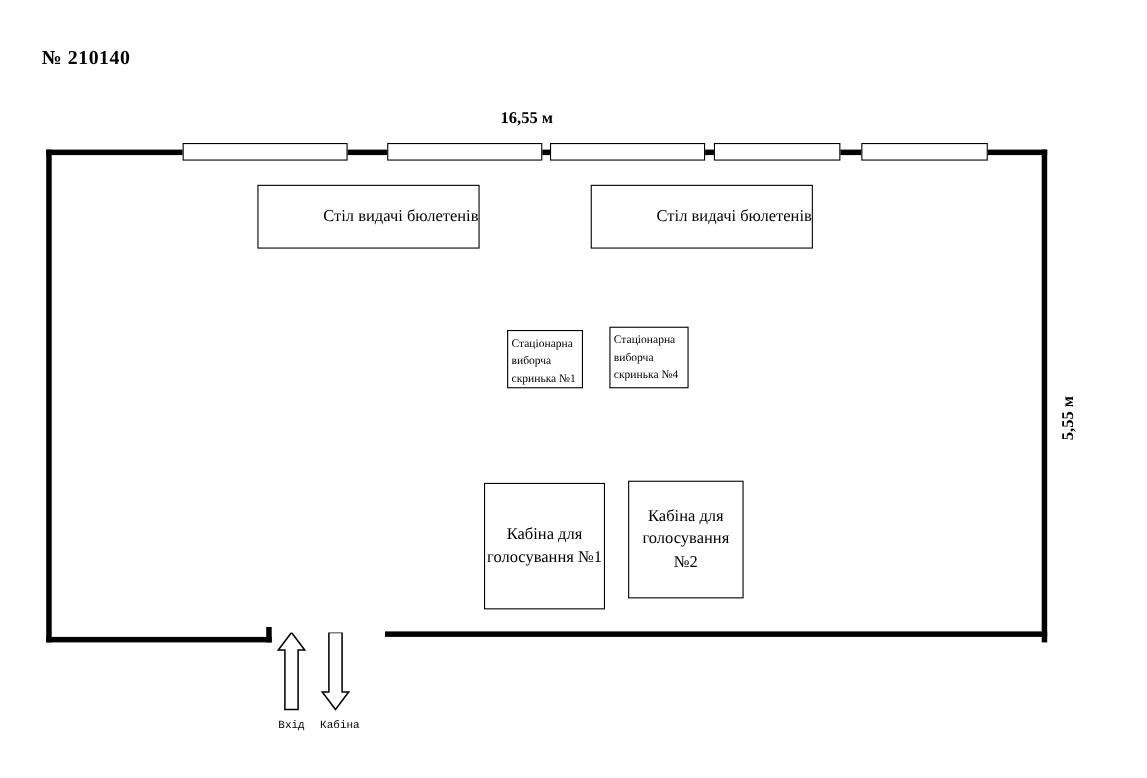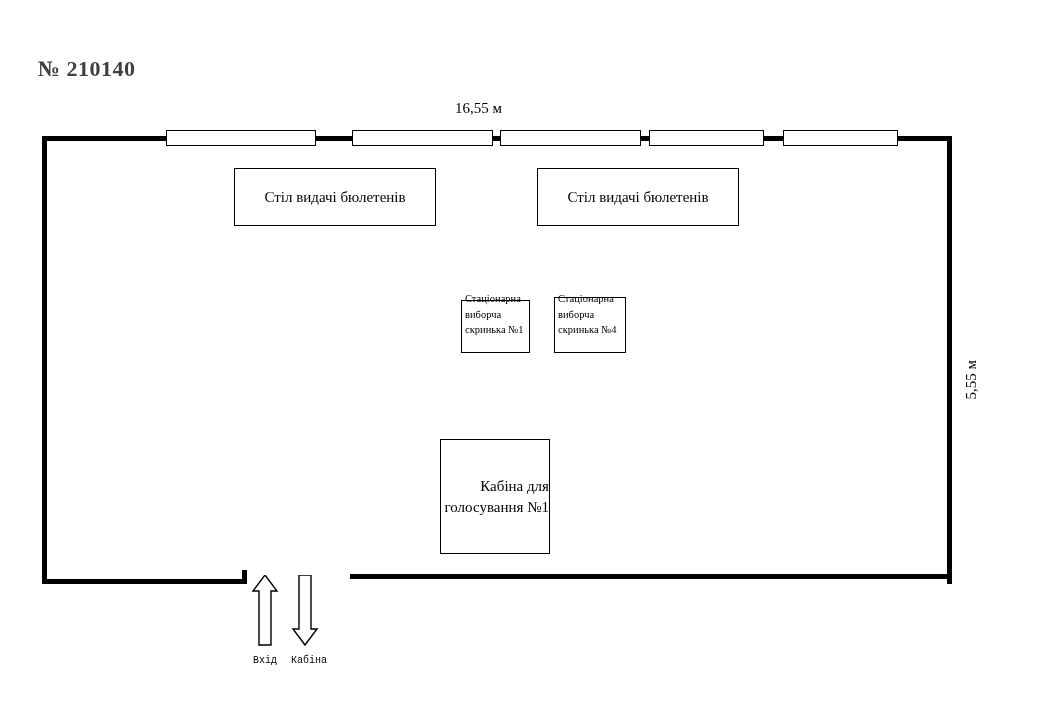--- a/index.html
+++ b/index.html
@@ -14,25 +14,25 @@
   #canvas {
     position: relative;
     width: 1043px;
     height: 707px;
     overflow: hidden;
     background: #ffffff;
   }
   .plan-title {
     position: absolute;
     left: 38px;
-    top: 56px;
-    font-size: 22px;
+    top: 42px;
+    font-size: 18px;
     font-weight: bold;
     letter-spacing: 0.5px;
-    color: #404040;
+    color: #000000;
   }
 
   
   .wall {
     position: absolute;
     background: #000000;
   }
 
   
   .window {
@@ -48,37 +48,38 @@
     border: 1px solid #000000;
     background: #ffffff;
     display: flex;
     align-items: center;
     justify-content: center;
     text-align: center;
     line-height: 1.35;
   }
   .table-box {
     font-size: 15px;
+    justify-content: flex-end;
   }
   .urn-box {
     font-size: 10.5px;
     line-height: 1.5;
-    padding: 14px 3px;
-    align-items: flex-end;
+    padding: 4px 3px;
+    align-items: flex-start;
     justify-content: flex-start;
     text-align: left;
   }
   .booth-box {
     font-size: 15px;
   }
 
   .dim-label {
     position: absolute;
     font-size: 15px;
-    font-weight: normal;
+    font-weight: bold;
   }
   .dim-top {
     left: 455px;
     top: 100px;
   }
   .dim-right {
     left: 963px;
     top: 360px;
     writing-mode: vertical-rl;
     transform: rotate(180deg);
@@ -127,22 +128,25 @@
     <span>Стіл видачі бюлетенів</span>
   </div>
 
   <div class="box urn-box" style="left:461px; top:300px; width:69px; height:53px;">
     <span>Стаціонарна виборча скринька №1</span>
   </div>
   <div class="box urn-box" style="left:554px; top:297px; width:72px; height:56px;">
     <span>Стаціонарна виборча скринька №4</span>
   </div>
 
-  <div class="box booth-box" style="left:440px; top:439px; width:110px; height:115px;text-align:right;">
+  <div class="box booth-box" style="left:440px; top:439px; width:110px; height:115px;">
     <span>Кабіна для голосування №1</span>
+  </div>
+  <div class="box booth-box" style="left:571px; top:437px; width:105px; height:107px;">
+    <span>Кабіна для голосування №2</span>
   </div>
 
   <svg class="arrows" width="80" height="80" viewBox="0 0 80 80">
     <polygon points="17,0 29,16 23,16 23,70 11,70 11,16 5,16" fill="#ffffff" stroke="#000000" stroke-width="1.4"></polygon>
     <polygon points="57,70 45,54 51,54 51,0 63,0 63,54 69,54" fill="#ffffff" stroke="#000000" stroke-width="1.4"></polygon>
   </svg>
   <div class="arrow-label" style="left:253px; top:655px;">Вхід</div>
   <div class="arrow-label" style="left:291px; top:655px;">Кабіна</div>
 
 </div>

